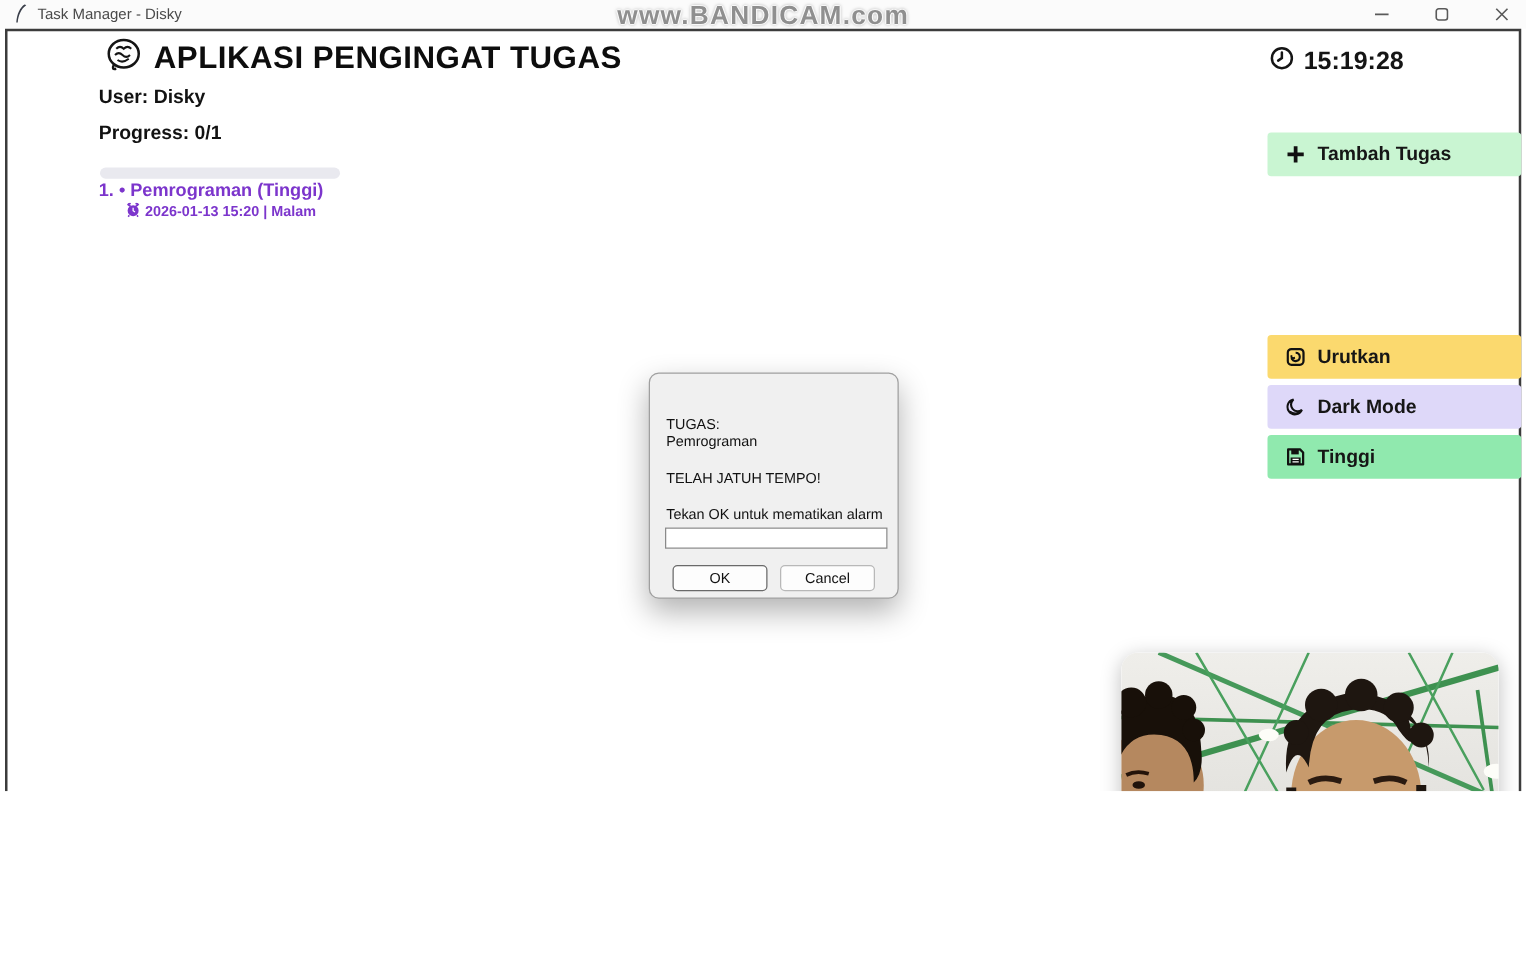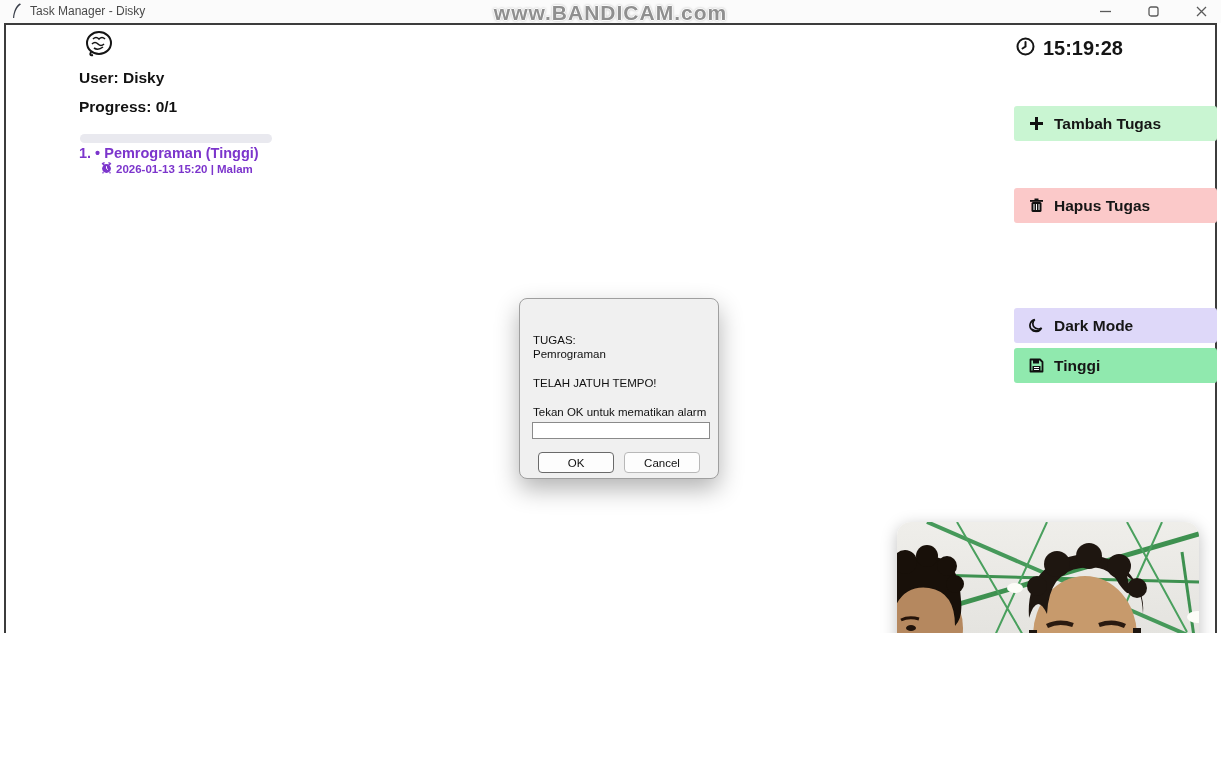--- a/index.html
+++ b/index.html
@@ -118,20 +118,21 @@
   <div class="app-window">
 
     <div class="app-header">
       <span>
         <svg width="30" height="28" viewBox="0 0 30 28">
           <ellipse cx="15" cy="13" rx="12" ry="11" fill="none" stroke="#151515" stroke-width="2"></ellipse>
           <path d="M9 9 Q12 6 15 9 Q18 6 21 9 M8 14 Q11 11 14 14 Q17 17 20 14 M10 18 Q14 21 19 17" fill="none" stroke="#151515" stroke-width="1.6"></path>
           <path d="M7 22 Q5 26 9 25" fill="none" stroke="#151515" stroke-width="2"></path>
         </svg>
       </span>
+      <span class="app-title">APLIKASI PENGINGAT TUGAS</span>
     </div>
 
     <div class="clock-wrap">
       <span>
         <svg width="19" height="19" viewBox="0 0 19 19">
           <circle cx="9.5" cy="9.5" r="8" fill="none" stroke="#151515" stroke-width="2"></circle>
           <path d="M9.5 5 V9.5 L6.5 11.5" fill="none" stroke="#151515" stroke-width="2" stroke-linecap="round"></path>
         </svg>
       </span>
       <span class="clock-text">15:19:28</span>
@@ -157,30 +158,29 @@
     </div>
 
     <button class="side-btn" style="top: 81px; background: rgb(201, 245, 210);">
       <span class="bicon">
         <svg width="15" height="15" viewBox="0 0 15 15">
             <path d="M7.5 1 V14 M1 7.5 H14" stroke="#111" stroke-width="3"></path>
           </svg>
       </span>
       <span>Tambah Tugas</span>
     </button>
-    <button class="side-btn" style="top: 163px; background: rgb(251, 201, 201);">
+    <button class="side-btn" style="top: 243px; background: rgb(251, 217, 110);">
       <span class="bicon">
         <svg width="15" height="15" viewBox="0 0 15 15">
-            <rect x="2.5" y="4" width="10" height="10" rx="1.5" fill="#111"></rect>
-            <rect x="1" y="2" width="13" height="1.8" fill="#111"></rect>
-            <rect x="5.5" y="0.5" width="4" height="2" fill="#111"></rect>
-            <path d="M5 6 V12 M7.5 6 V12 M10 6 V12" stroke="#fff" stroke-width="1"></path>
-          </svg>
-      </span>
-      <span>Hapus Tugas</span>
+            <rect x="1.2" y="1.2" width="12.6" height="12.6" rx="3" fill="none" stroke="#111" stroke-width="1.8"></rect>
+            <path d="M7.5 4.2 A3.3 3.3 0 1 1 4.4 8.6" fill="none" stroke="#111" stroke-width="1.7"></path>
+            <path d="M4 6.2 L4.4 8.8 L7 8.2" fill="none" stroke="#111" stroke-width="1.5"></path>
+          </svg>
+      </span>
+      <span>Urutkan</span>
     </button>
     <button class="side-btn" style="top: 283px; background: rgb(222, 216, 249);">
       <span class="bicon">
         <svg width="15" height="15" viewBox="0 0 15 15">
             <path d="M12.5 9.8 A6 6 0 1 1 5.8 1.6 A5 5 0 0 0 12.5 9.8 Z" fill="none" stroke="#111" stroke-width="1.7"></path>
             <path d="M3 11 Q6 13.5 10 12" fill="none" stroke="#111" stroke-width="1.2"></path>
           </svg>
       </span>
       <span>Dark Mode</span>
     </button>

